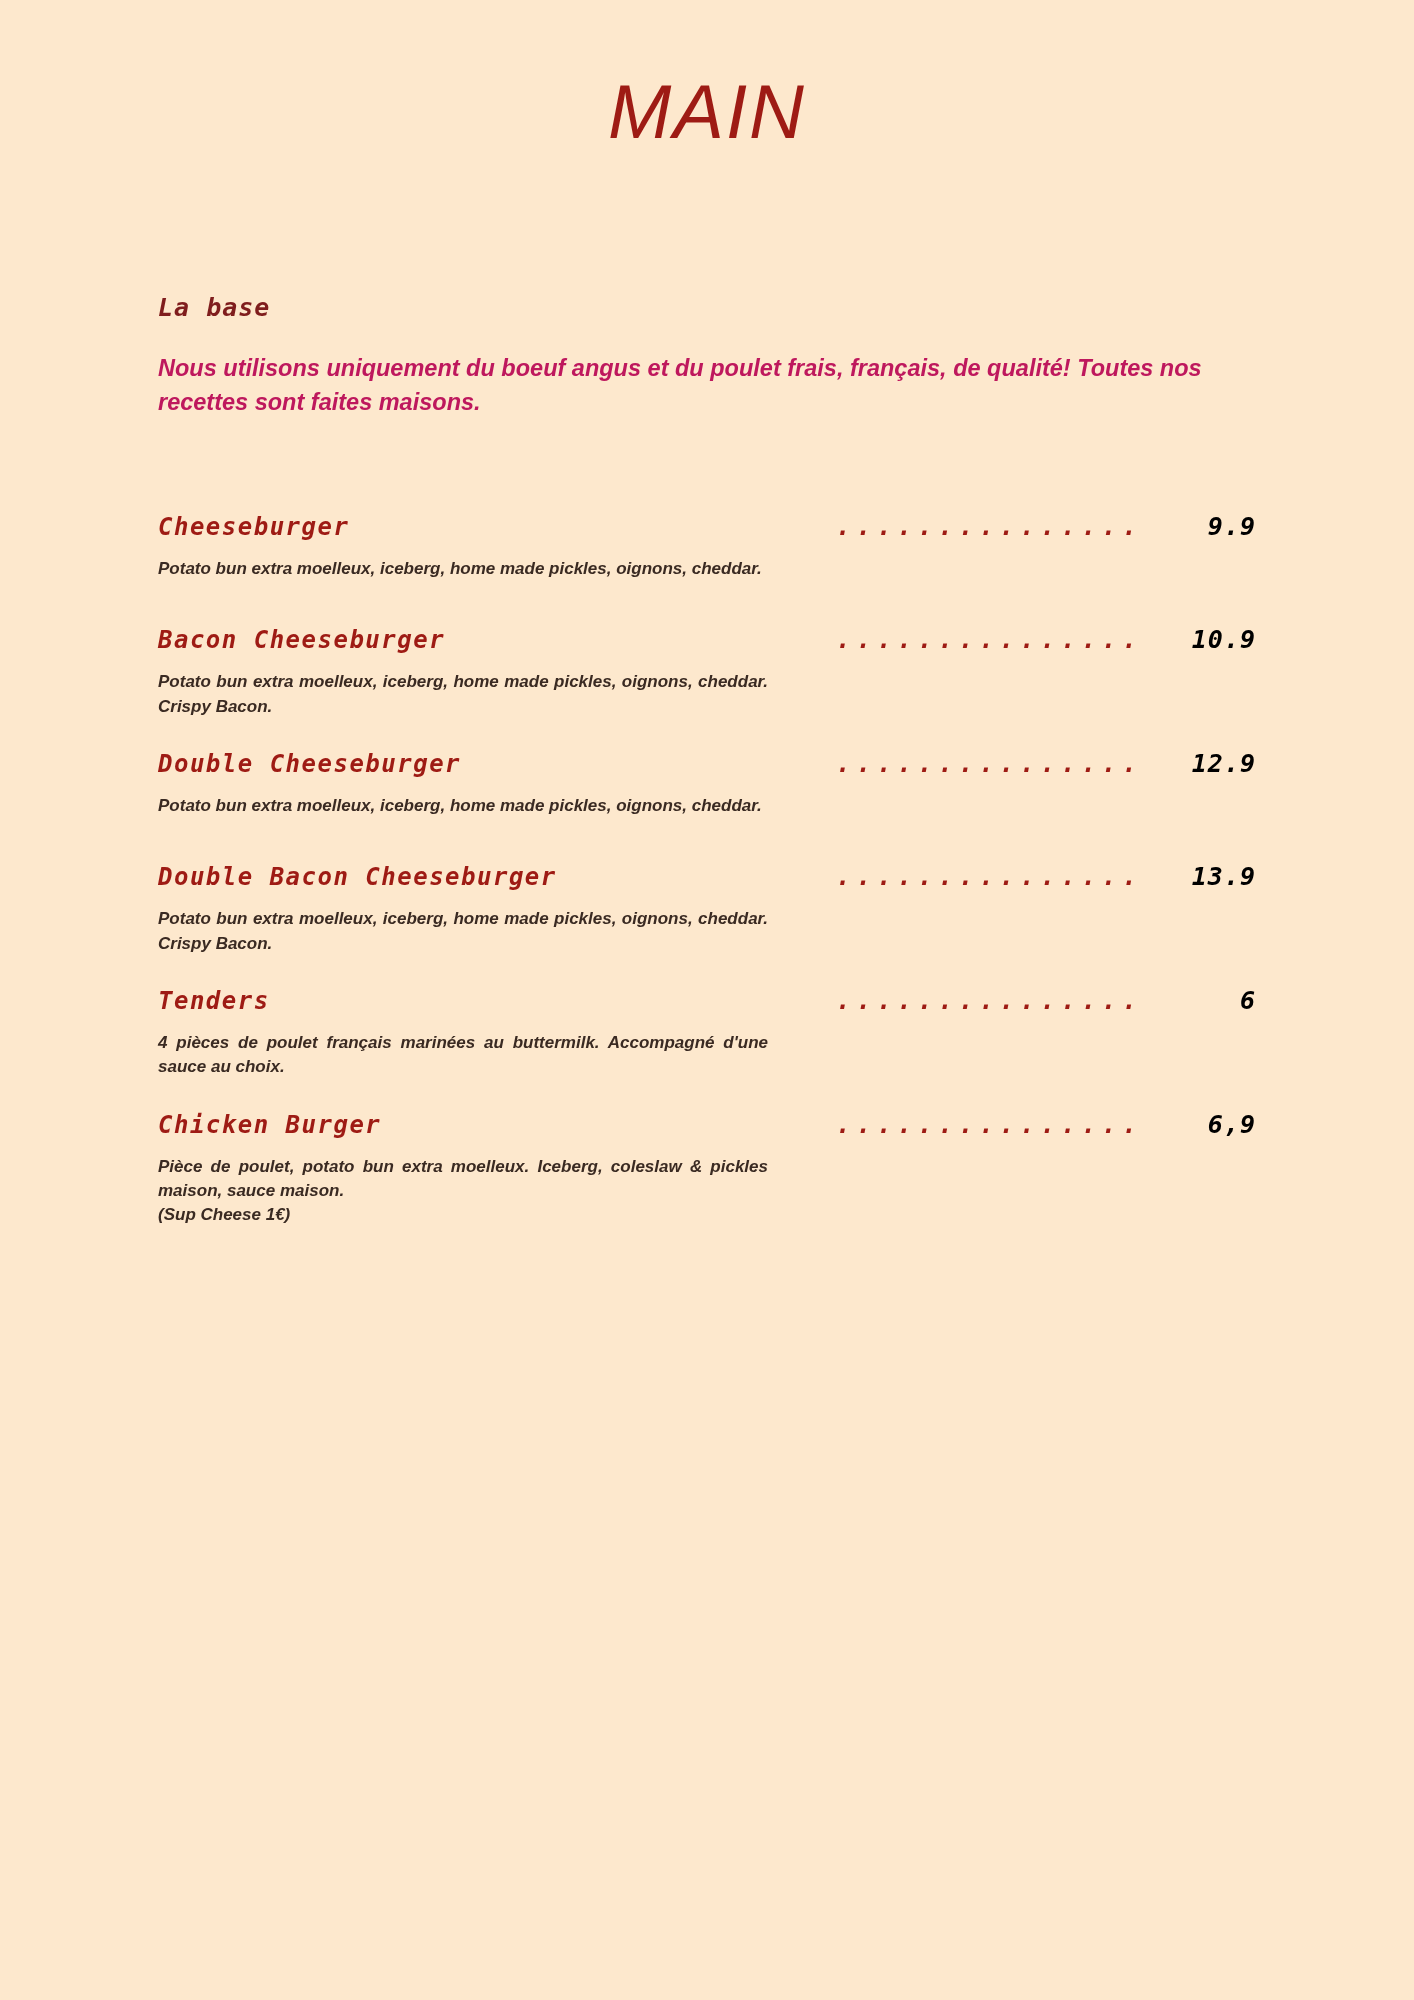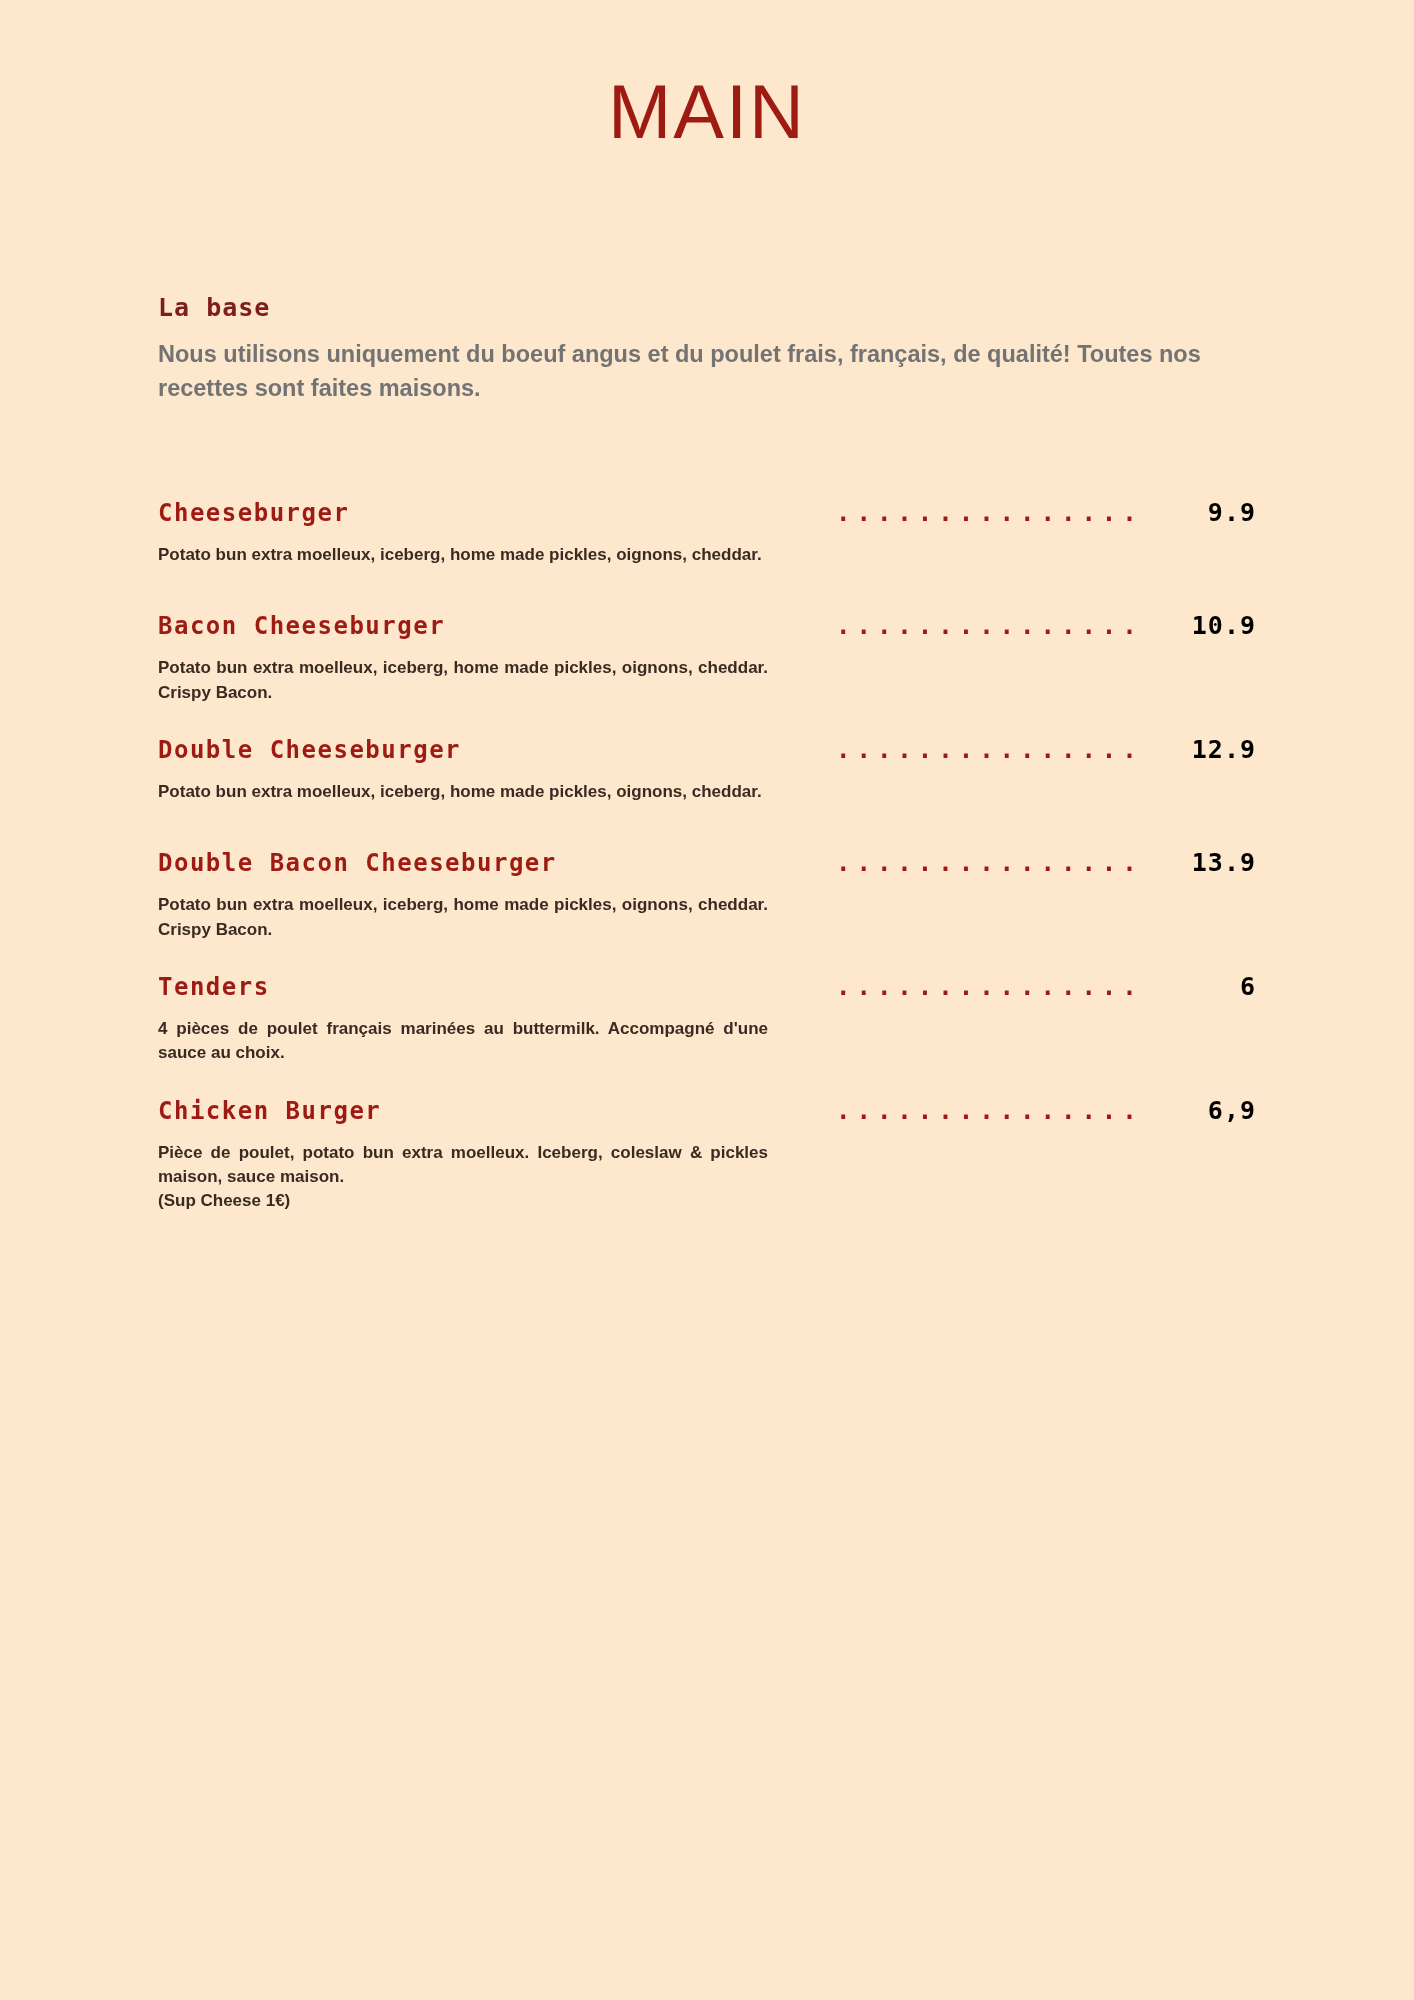--- a/index.html
+++ b/index.html
@@ -12,20 +12,21 @@
     background: #fde8cd;
     font-family: "Liberation Sans", sans-serif;
     -webkit-font-smoothing: antialiased;
   }
   .page {
     position: relative;
     width: 1414px;
     height: 2000px;
     box-sizing: border-box;
     overflow: hidden;
+    font-style: italic;
   }
   .title {
     text-align: center;
     color: #9e1b14;
     font-family: "Liberation Sans", sans-serif;
     font-weight: 400;
     font-size: 76px;
     letter-spacing: 2px;
     margin: 0;
     padding-top: 68px;
@@ -36,25 +37,25 @@
   }
   .section-heading {
     color: #7f1d1d;
     font-family: "DejaVu Sans Mono", monospace;
     font-weight: bold;
     font-size: 25px;
     letter-spacing: 1px;
     margin-top: 138px;
   }
   .intro {
-    color: #737373;
+    color: #be185d;
     font-size: 23.5px;
     font-weight: bold;
     line-height: 1.45;
-    margin-top: 15px;
+    margin-top: 29px;
     max-width: 1090px;
   }
   .items {
     margin-top: 93px;
   }
   .item {
     margin-bottom: 22px;
   }
   .item-head {
     display: flex;

